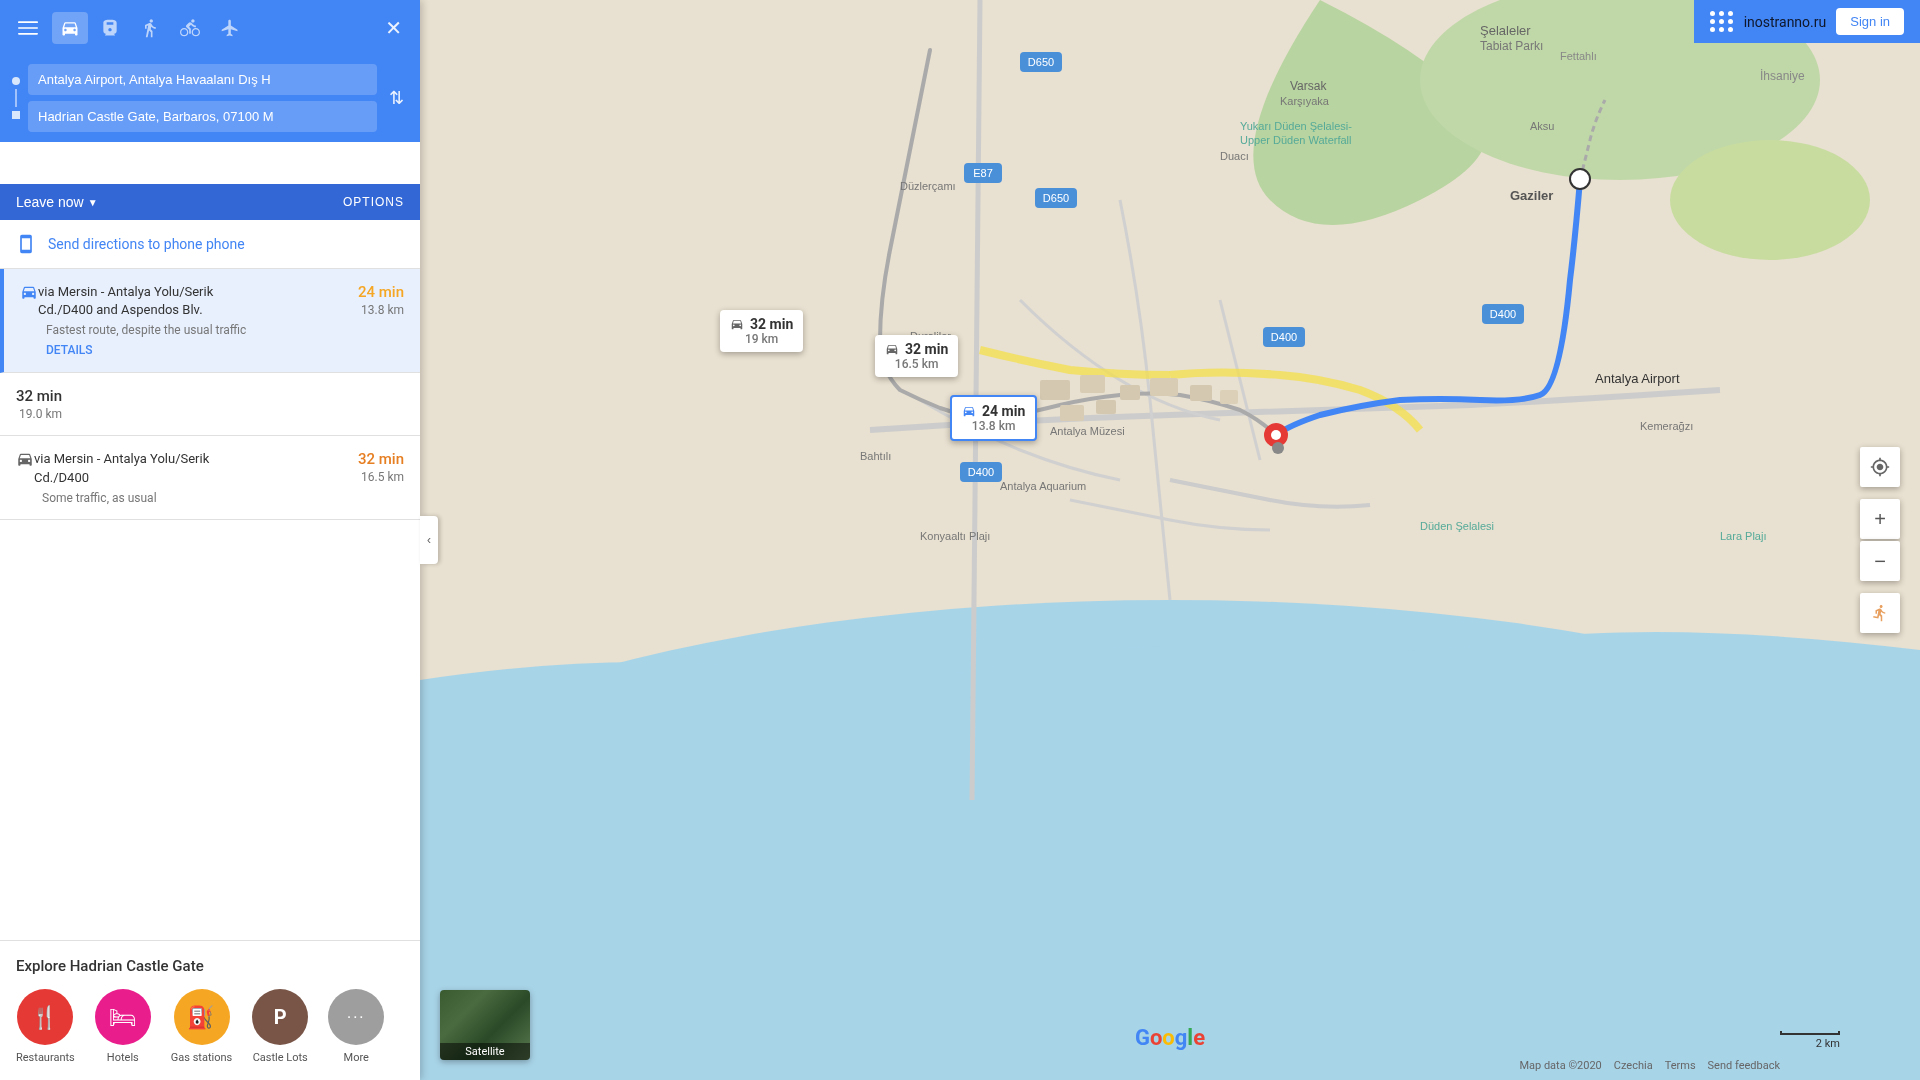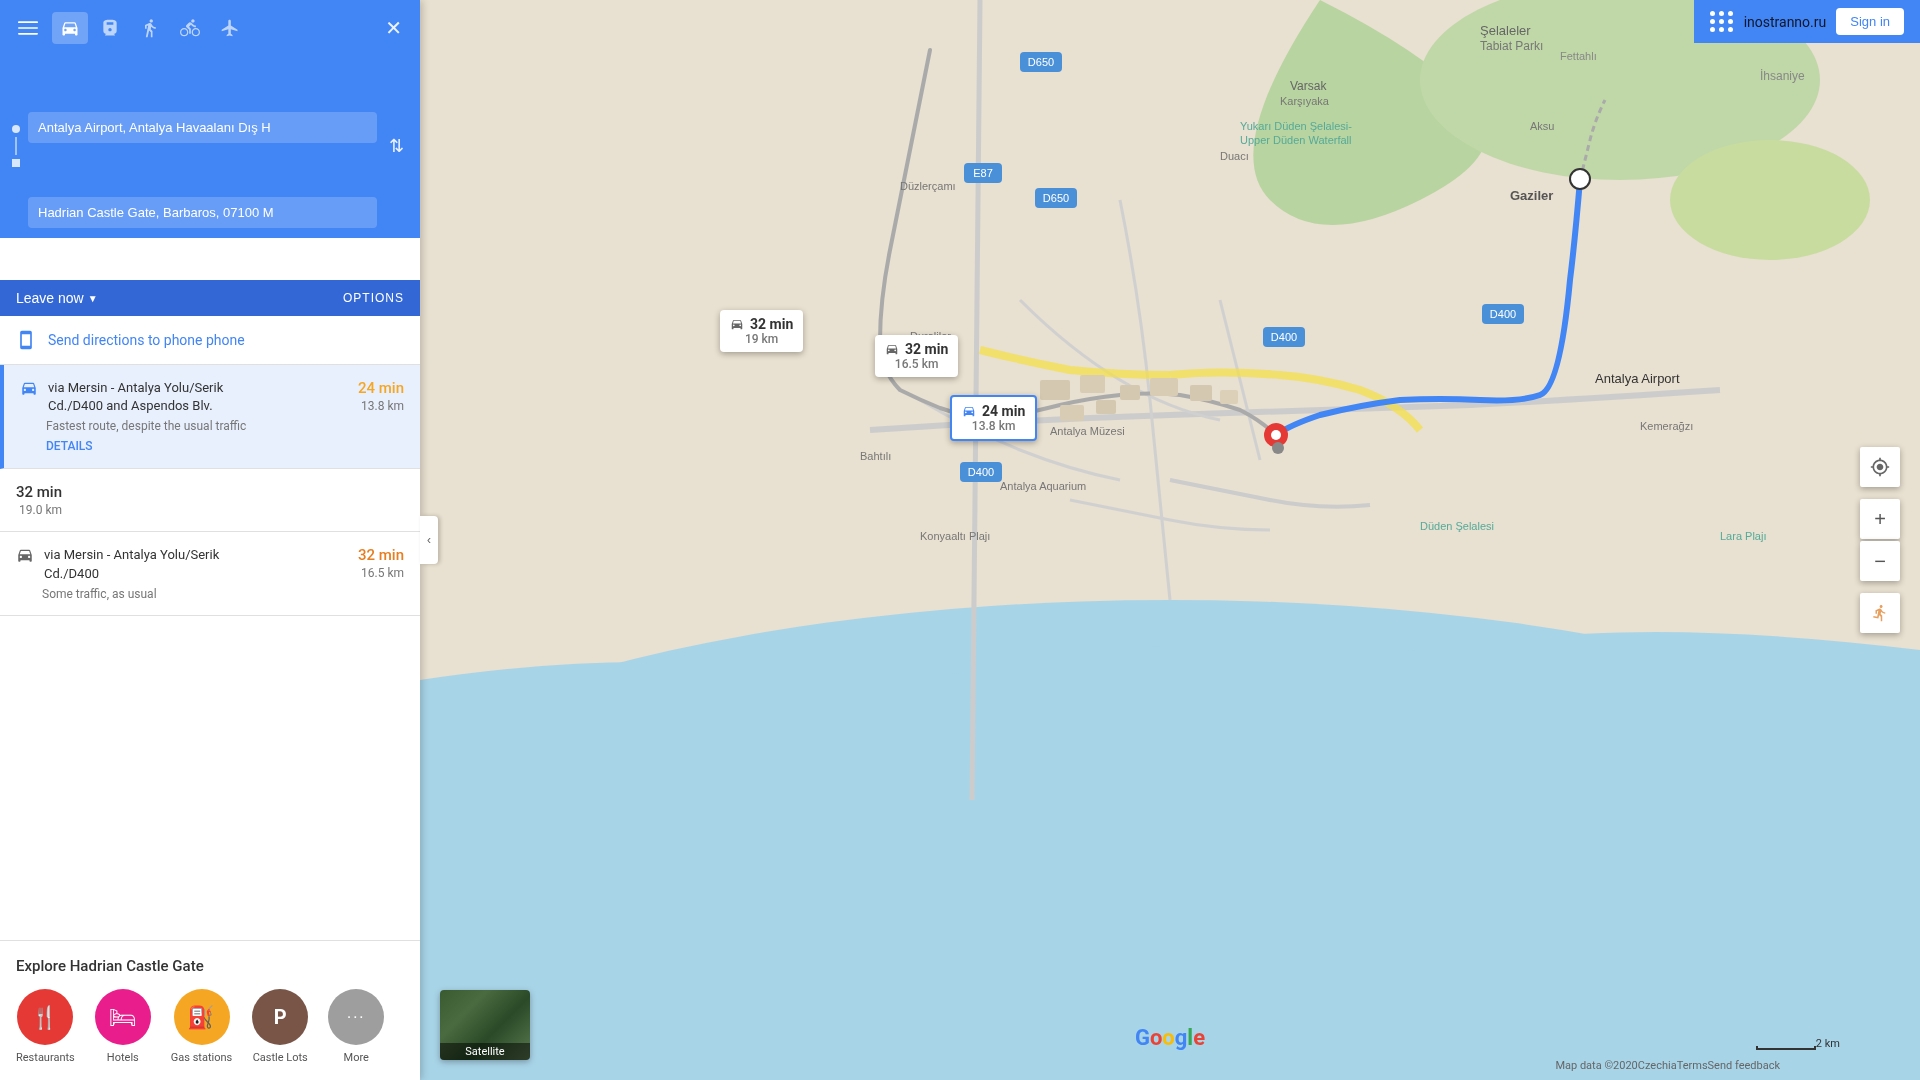--- a/index.html
+++ b/index.html
@@ -69,21 +69,20 @@
     }
     #route-fields {
       flex: 1; display: flex; flex-direction: column; gap: 6px;
     }
     .route-input {
       background: rgba(255,255,255,0.2);
       border: none; border-radius: 4px;
       color: #fff; padding: 8px 10px;
       font-size: 13px; width: 100%;
       outline: none;
-      margin-top: 48px;
     }
     .route-input::placeholder { color: rgba(255,255,255,0.7); }
     #swap-btn {
       background: none; border: none; cursor: pointer; color: rgba(255,255,255,0.9);
       font-size: 18px; padding: 4px;
     }
     #add-destination-row {
       background: rgba(255,255,255,0.15);
       padding: 8px 12px 10px 38px;
       display: flex; align-items: center; gap: 8px; cursor: pointer;
@@ -127,21 +126,21 @@
       cursor: pointer;
     }
     .route-item.selected {
       background: #e8f0fe;
       border-left: 4px solid #4285f4;
     }
     .route-item-header {
       display: flex; justify-content: space-between; align-items: flex-start;
     }
     .route-item-left {
-      display: flex; align-items: flex-start; gap: 10px;
+      display: flex; align-items: flex-start; 
     }
     .route-name {
       font-size: 13px; color: #333; max-width: 220px; line-height: 1.4;
     }
     .route-time-col {
       text-align: right;
     }
     .route-time {
       font-size: 15px; font-weight: 500;
     }
@@ -282,34 +281,34 @@
       background: rgba(0,0,0,0.5); color: #fff;
       font-size: 11px; text-align: center; padding: 2px;
     }
     #satellite-thumb-img {
       width: 100%; height: 100%; background: #4a6741;
     }
 
     
     #scale-bar {
       position: absolute; bottom: 30px; right: 80px;
-      display: flex; flex-direction: row; align-items: flex-end;
+      display: flex; flex-direction: column; align-items: flex-end;
     }
     #scale-line {
       height: 4px; width: 60px;
       border: 2px solid #333; border-top: none;
     }
     #scale-text {
       font-size: 11px; color: #333; margin-top: 2px;
     }
 
     
     #map-footer {
       position: absolute; bottom: 8px; right: 80px;
-      display: flex;  text-align: center;
+      display: flex; gap: 12px; text-align: center;
     }
     .map-footer-link {
       font-size: 11px; color: #666;
     }
 
     
     #top-right-bar {
       position: absolute; top: 0; right: 0;
       background: #4285f4; padding: 8px 16px;
       display: flex; align-items: center; gap: 10px;

